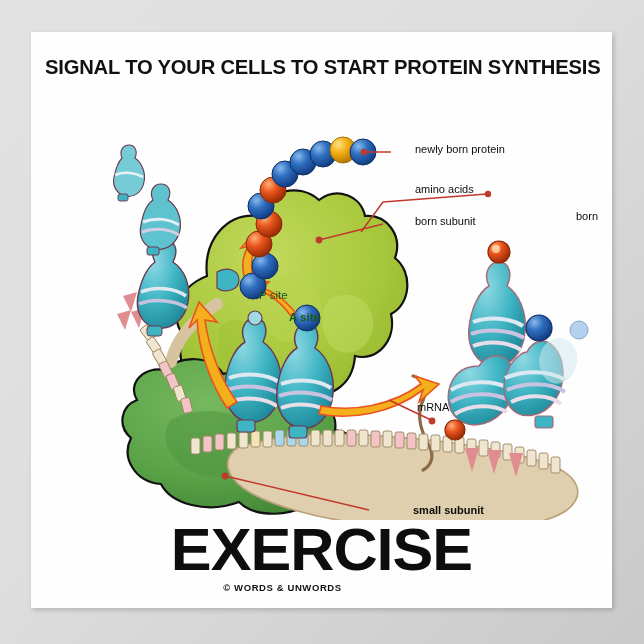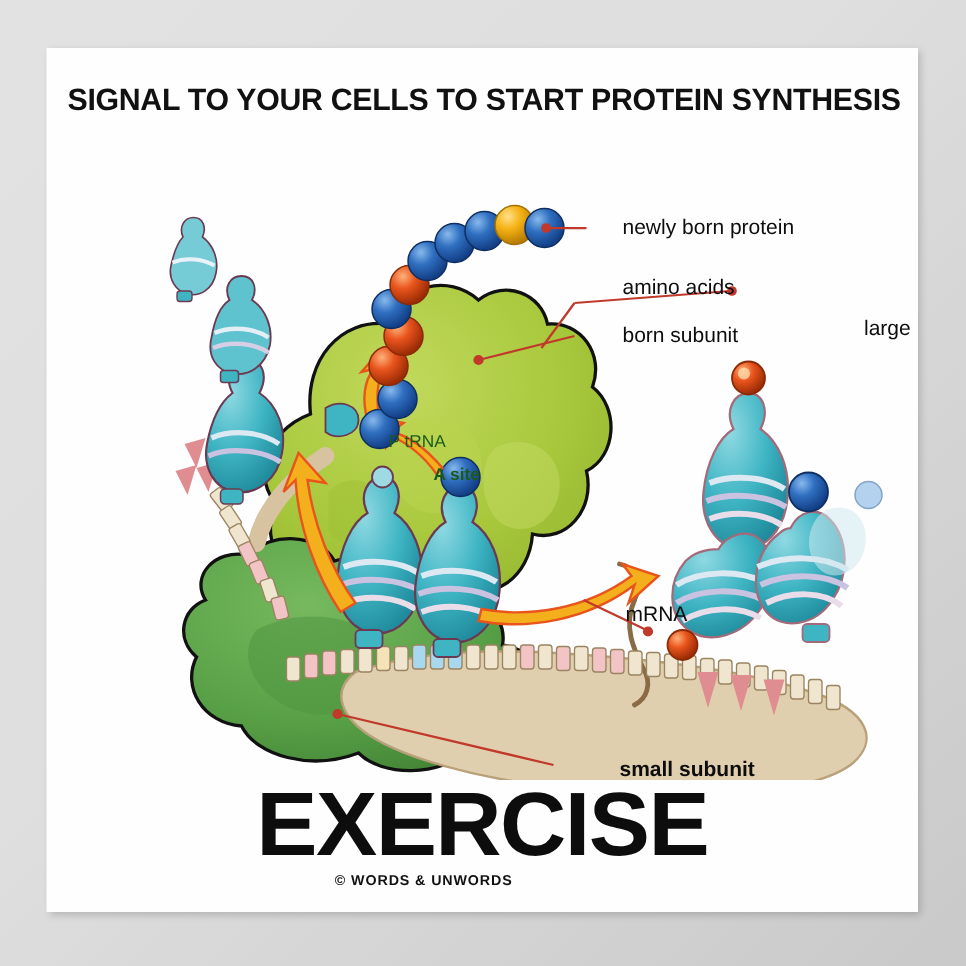--- a/index.html
+++ b/index.html
@@ -24,21 +24,21 @@
            font-size:60px;font-weight:bold;letter-spacing:-1px;color:#0d0d0d;
            transform:scaleX(1.02);}
   #credit{position:absolute;left:0;top:550px;width:503px;text-align:center;
           font-size:9.5px;font-weight:bold;letter-spacing:.6px;color:#111;}
 
   
   #figure{position:absolute;left:0;top:58px;width:581px;height:430px;}
   #figure svg{display:block;}
 
   
-  .lab{position:absolute;font-size:14px;color:#0d0d0d;white-space:nowrap;
+  .lab{position:absolute;font-size:11px;color:#0d0d0d;white-space:nowrap;
        line-height:1;padding-left:20px;}
   .sitelab{position:absolute;font-size:11.5px;color:#1c5a1c;font-weight:500;
            white-space:nowrap;line-height:1;}
 </style>
 </head>
 <body>
 
 <div id="stage">
 
   <div id="poster">
@@ -361,27 +361,27 @@
           <circle cx="194" cy="386" r="3.4" fill="#c0392b" stroke="none"></circle>
         </g>
       </svg>
 
       <div class="lab" style="left:364px;top:54px;">newly born protein</div>
 
       <div class="lab" style="left:364px;top:94px;">amino acids</div>
 
       <div class="lab" style="left:364px;top:126px;">born subunit</div>
 
-      <div class="lab" style="left:525px;top:121px;">large</div>
+      <div class="lab" style="left:525px;top:121px;">born</div>
 
       <div class="lab" style="left:366px;top:312px;">mRNA</div>
 
       <div class="lab" style="left:362px;top:415px;font-weight:bold;">small subunit</div>
 
-      <div class="sitelab" style="left:228px;top:200px;">P tRNA</div>
+      <div class="sitelab" style="left:228px;top:200px;">P site</div>
 
       <div class="sitelab" style="left:258px;top:222px;font-weight:bold;">A site</div>
     </div>
 
     <div id="bigword">EXERCISE</div>
 
     <div id="credit">© WORDS &amp; UNWORDS</div>
 
   </div>
 </div>

